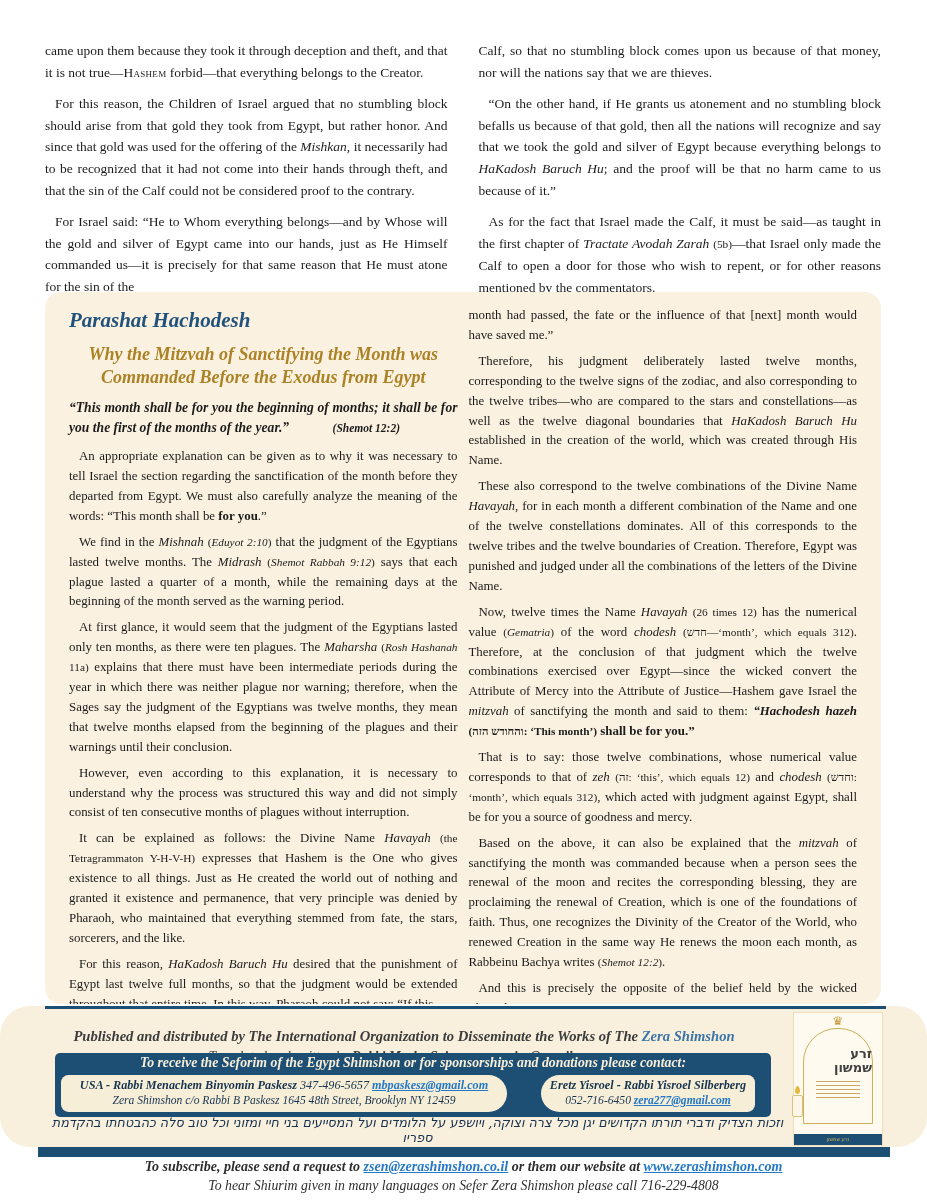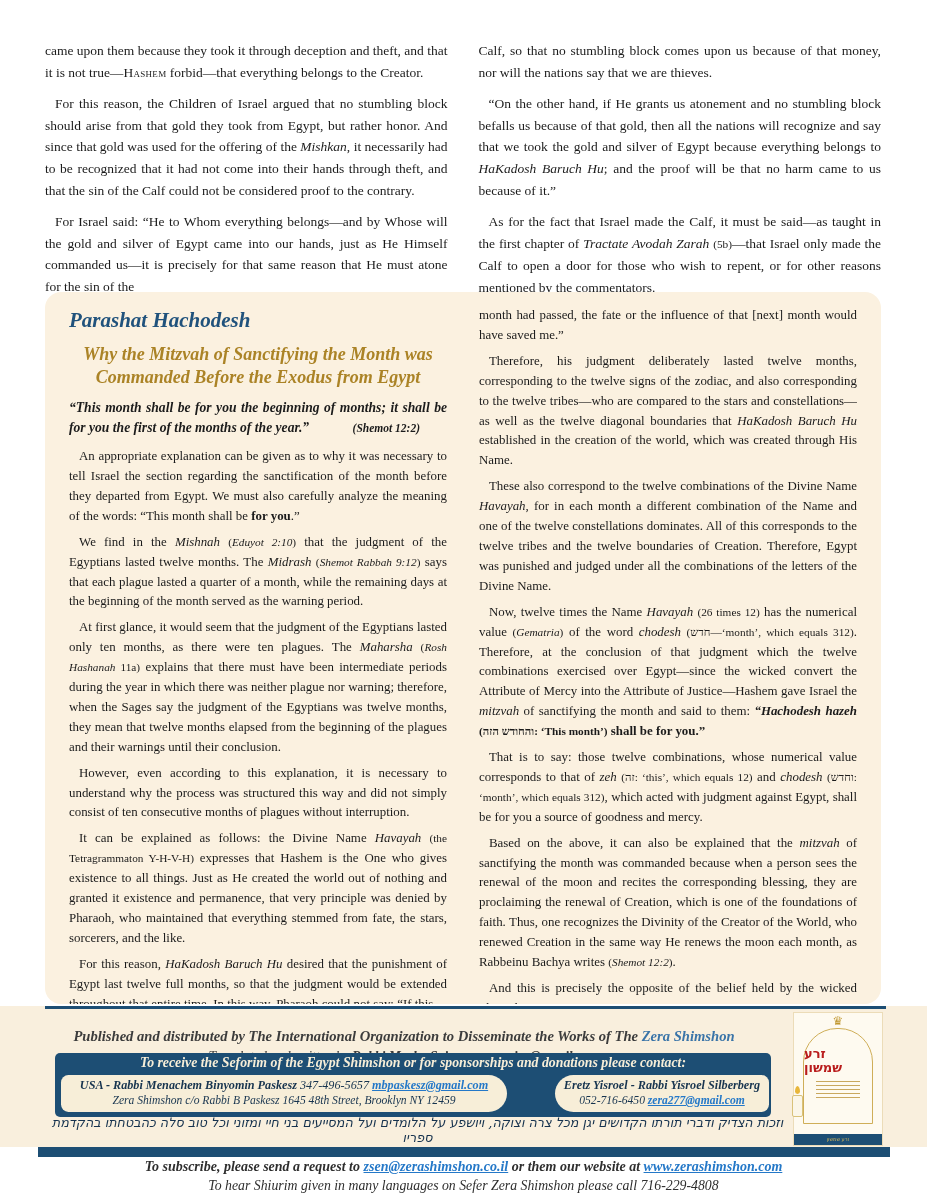--- a/index.html
+++ b/index.html
@@ -10,41 +10,41 @@
   .top-article{position:absolute;top:40px;left:45px;width:836px;display:flex;gap:31px;}
   .top-article .col{flex:1;min-width:0;}
   p.para{margin:0 0 10px;font-size:13.5px;line-height:21.6px;text-align:justify;text-indent:10px;}
   .no-first-indent p.para:first-child{text-indent:0;}
   .sc{font-variant:small-caps;letter-spacing:.3px;}
   .ref{font-size:11.3px;}
   .attr1{margin:0;text-align:right;font-style:italic;font-size:12.3px;}
 
   
   .hbox{position:absolute;top:292px;left:45px;width:836px;height:712px;box-sizing:border-box;
-        background:#fbf1e0;border-radius:16px;padding:14px 24px 0;display:flex;gap:32px;overflow:hidden;}
+        background:#fbf1e0;border-radius:16px;padding:14px 24px 0;display:flex;gap:11px;overflow:hidden;}
   .hcol{flex:1;min-width:0;}
   .hbox p.para{font-size:12.9px;line-height:19.9px;margin:0 0 6px;}
   .htitle{margin:2px 0 10px;color:#20527c;font-size:21px;font-weight:bold;font-style:italic;}
   .hsub{margin:0 14px 9px;color:#ab8326;font-size:18px;font-weight:bold;font-style:italic;
         text-align:center;line-height:1.28;}
   .hverse{margin:0 0 9px;font-weight:bold;font-style:italic;font-size:13.6px;line-height:20px;text-align:justify;}
   .vref{font-size:11.5px;padding-left:40px;}
 
   
-  .footer-band{position:absolute;top:1006px;left:0;width:927px;height:141px;background:#f9efdd;}
+  .footer-band{position:absolute;top:1006px;left:0;width:927px;height:141px;background:#f9efdd;border-radius:30px;}
   .topline{position:absolute;top:0;left:45px;width:841px;height:3px;background:#1d4e74;}
   .pub-line{position:absolute;top:7px;left:45px;width:718px;text-align:center;font-style:italic;
             font-weight:bold;font-size:14.6px;color:#3c3c3c;}
   .pub-line .hl{color:#3a74a8;}
   .trans-line{position:absolute;top:29px;left:45px;width:718px;text-align:center;font-style:italic;
               font-size:13.6px;color:#3c3c3c;}
   .trans-line .b{font-weight:bold;}
   .contact-bar{position:absolute;top:47px;left:55px;width:716px;height:64px;background:#1d4e74;border-radius:5px;}
   .contact-header{margin:2px 0 0;text-align:center;color:#f7eed8;font-style:italic;font-weight:bold;font-size:13.8px;}
-  .boxes{position:absolute;top:22px;left:6px;right:2px;height:37px;}
+  .boxes{position:absolute;top:22px;left:6px;right:16px;height:37px;}
   .cbox{position:absolute;top:0;height:37px;box-sizing:border-box;background:#f7eed8;color:#17344f;
         font-style:italic;padding:2px 8px;}
   .cbox.usa{left:0;width:446px;border-radius:8px 20px 20px 8px;text-align:center;}
   .cbox.isr{right:0;width:214px;border-radius:20px 8px 8px 20px;text-align:center;}
   .cline1{font-size:12.2px;line-height:16px;font-weight:bold;white-space:nowrap;}
   .cline2{font-size:11.6px;line-height:16px;white-space:nowrap;}
   .phone{font-weight:normal;}
   a.link{color:#2478c8;text-decoration:underline;font-weight:bold;font-style:italic;cursor:pointer;}
   .gapdot{position:absolute;top:16px;left:521px;width:9px;height:9px;border-radius:50%;background:#ffffff;}
   .hebrew-line{position:absolute;bottom:2px;left:45px;width:745px;text-align:center;direction:rtl;
@@ -55,21 +55,21 @@
   .sub-line{font-size:14px;font-weight:bold;margin:0 0 3px;}
   .shi-line{font-size:13.8px;font-weight:normal;margin:0;}
 
   
   .logo-card{position:absolute;top:1012px;left:793px;width:90px;height:134px;background:#fefaf0;
              border:1px solid #ecdcb8;box-sizing:border-box;}
   .crown{display:block;text-align:center;color:#c0972f;font-size:12px;line-height:12px;margin-top:2px;
          font-family:"DejaVu Sans",sans-serif;}
   .arch{width:68px;height:94px;margin:1px auto 0;border:1px solid #cfae58;border-radius:34px 34px 0 0;
         position:relative;}
-  .logo-title{margin-top:18px;text-align:left;color:#b91c1c;font-weight:bold;font-size:13px;line-height:14px;
+  .logo-title{margin-top:18px;text-align:right;color:#404040;font-weight:bold;font-size:13px;line-height:14px;
               font-family:"DejaVu Sans",sans-serif;}
   .tiny-lines{width:44px;height:18px;margin:6px auto 0;
               background:repeating-linear-gradient(to bottom,#c9a85f 0 1px,transparent 1px 4px);}
   .candle{position:absolute;left:-12px;bottom:6px;width:11px;}
   .flame{width:5px;height:8px;margin:0 auto 1px;background:#e8b63a;
          border-radius:50% 50% 50% 50%/70% 70% 30% 30%;}
   .stick{width:9px;height:20px;margin:0 auto;background:#fbf6e8;border:1px solid #d9c27a;border-radius:2px;}
   .logo-caption{position:absolute;bottom:0;left:0;width:100%;height:11px;background:#1d4e74;color:#d8b85a;
                 font-size:5px;line-height:11px;text-align:center;font-family:"DejaVu Sans",sans-serif;}
 </style>

